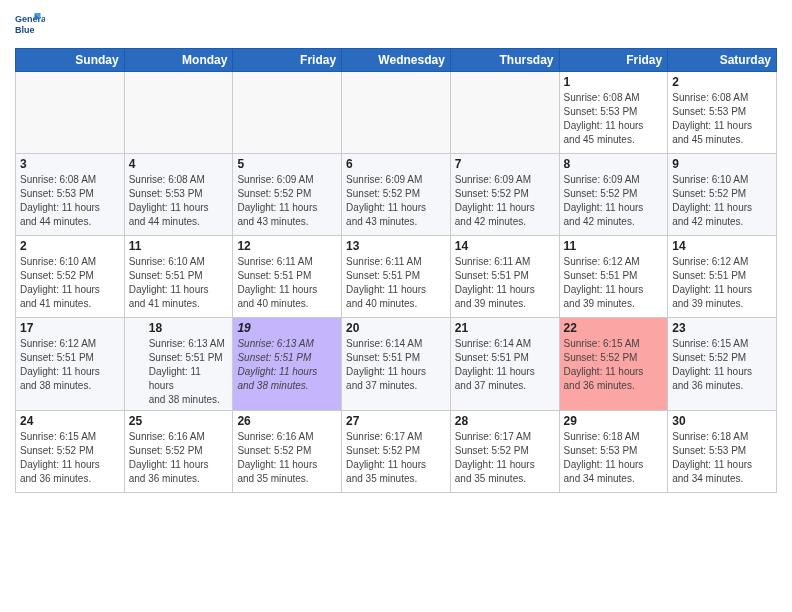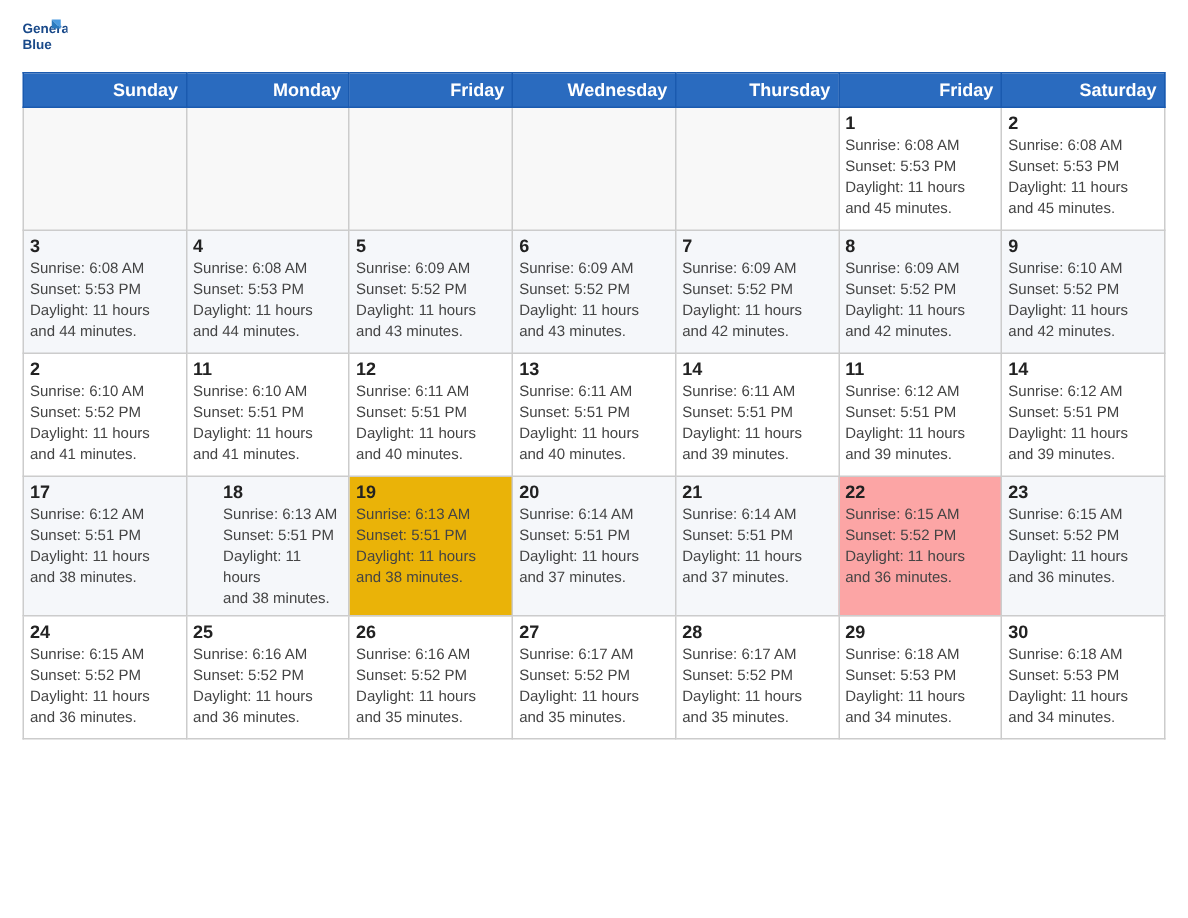--- a/index.html
+++ b/index.html
@@ -246,21 +246,21 @@
 Daylight: 11 hours
 and 38 minutes.</div>
           </td>
           <td style="background: rgb(245, 247, 250); padding-left: 24px;">
             <span class="day-number">18</span>
             <div class="day-info" style="white-space: pre-line;">Sunrise: 6:13 AM
 Sunset: 5:51 PM
 Daylight: 11 hours
 and 38 minutes.</div>
           </td>
-          <td style="background: #eab308;">
+          <td style="background: #c4b5fd; font-style: italic;">
             <span class="day-number">19</span>
             <div class="day-info" style="white-space: pre-line;">Sunrise: 6:13 AM
 Sunset: 5:51 PM
 Daylight: 11 hours
 and 38 minutes.</div>
           </td>
           <td style="background: rgb(245, 247, 250);">
             <span class="day-number">20</span>
             <div class="day-info" style="white-space: pre-line;">Sunrise: 6:14 AM
 Sunset: 5:51 PM

